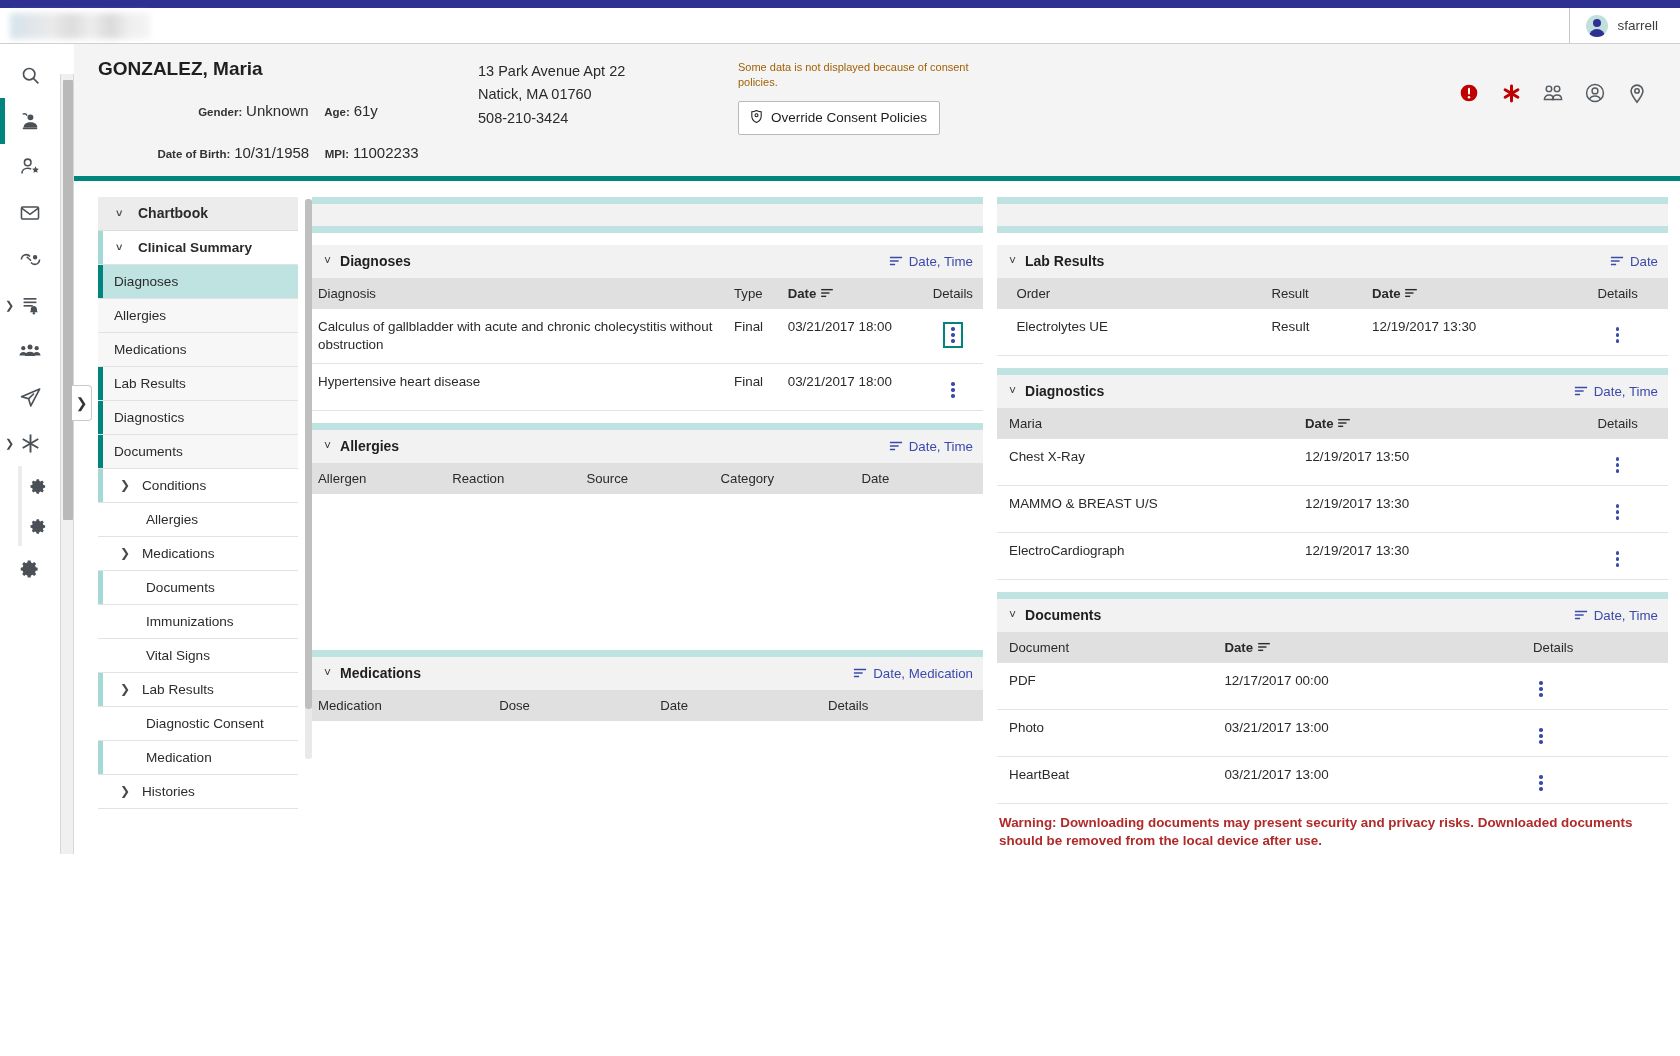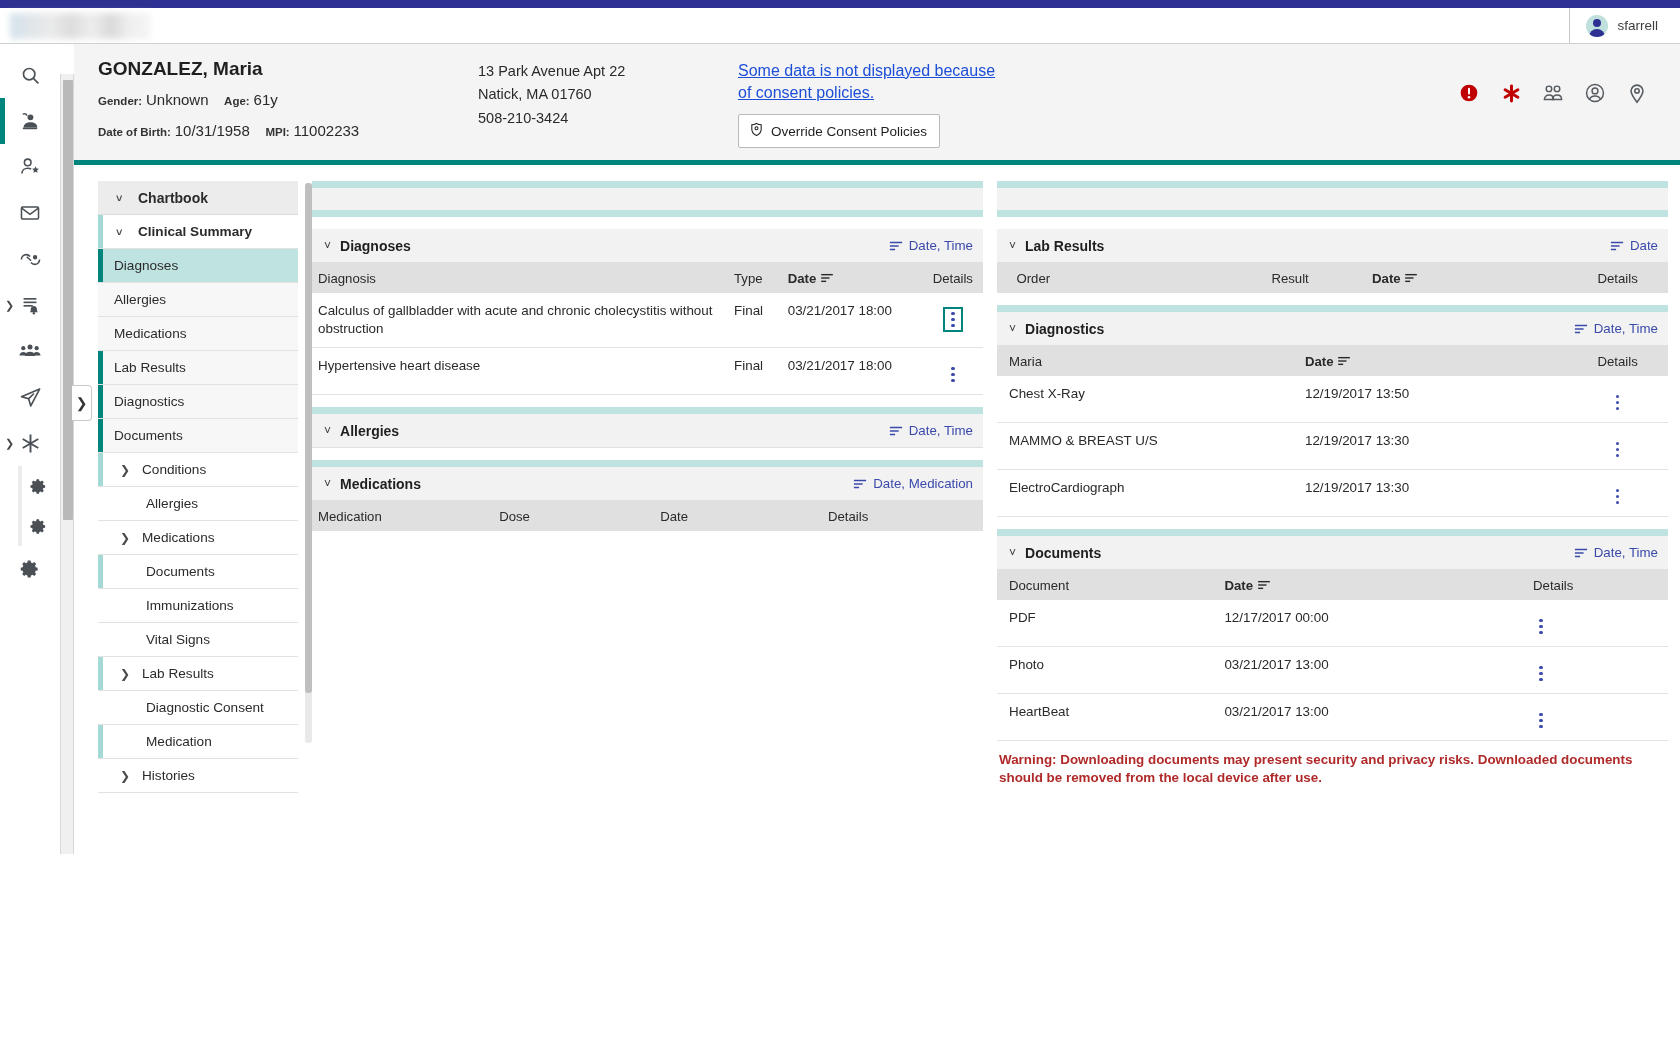--- a/index.html
+++ b/index.html
@@ -146,28 +146,28 @@
     padding: 14px 20px 12px 24px;
     display: flex;
     align-items: flex-start;
     position: relative;
     min-height: 94px;
   }
   #pt-name {
     font-size: 19px; font-weight: bold; color: #1f1f1f;
     margin: 0 0 9px 0;
   }
-  .pt-line { font-size: 14px; color: #2a2a2a; margin-top: 9px; line-height: 1.45; }
+  .pt-line { font-size: 14px; color: #2a2a2a; margin-top: 20px; line-height: 1.45; text-align: center; }
   .pt-label { font-size: 11.5px; font-weight: bold; color: #333; }
   .pt-val { font-size: 15px; color: #2a2a2a; }
   #pt-block-1 { width: 380px; flex: none; }
   #pt-block-2 { width: 260px; flex: none; padding-top: 2px; }
   #pt-block-2 div { font-size: 14.5px; color: #2a2a2a; line-height: 1.62; }
   #pt-block-3 { flex: none; width: 260px; padding-top: 2px; }
-  #consent-note { font-size: 16px; color: #1d4ed8; line-height: 1.35; text-decoration: underline; }
+  #consent-note { font-size: 11px; color: #a16207; line-height: 1.35; }
   #override-btn {
     margin-top: 11px;
     background: #ffffff;
     border: 1px solid #b9b9b9;
     border-radius: 2px;
     padding: 7px 12px 7px 10px;
     font-size: 13.5px;
     color: #1f1f1f;
     display: inline-flex;
     align-items: center;
@@ -656,20 +656,43 @@
               <span class="card-title">Allergies</span>
               <span class="card-sort">
                 <svg width="14" height="12" viewBox="0 0 16 12" fill="none" stroke="#3b49ab" stroke-width="1.7">
                     <line x1="1" y1="2" x2="15" y2="2"></line>
                     <line x1="1" y1="6" x2="11" y2="6"></line>
                     <line x1="1" y1="10" x2="7" y2="10"></line>
                   </svg>
                 <span>Date, Time</span>
               </span>
             </div>
+            <table class="grid">
+              <colgroup>
+                  <col style="width:20%">
+                  <col style="width:20%">
+                  <col style="width:20%">
+                  <col style="width:21%">
+                  <col style="width:19%">
+                </colgroup>
+              <thead>
+                  <tr>
+                <th>Allergen</th>
+                <th>Reaction</th>
+                <th>Source</th>
+                <th>Category</th>
+                <th>Date</th>
+              </tr>
+                </thead>
+              <tbody>
+                  <tr>
+                    <td class="emptybody" colspan="5" style="border-bottom:none"></td>
+                  </tr>
+                </tbody>
+            </table>
           </div>
 
           <div class="card">
             <div class="card-top"></div>
             <div class="card-head">
               <span class="chev">˅</span>
               <span class="card-title">Medications</span>
               <span class="card-sort">
                 <svg width="14" height="12" viewBox="0 0 16 12" fill="none" stroke="#3b49ab" stroke-width="1.7">
                     <line x1="1" y1="2" x2="15" y2="2"></line>
@@ -743,20 +766,31 @@
                   <svg class="sort-glyph" width="13" height="10" viewBox="0 0 16 12" fill="none" stroke="#2a2a2a" stroke-width="1.7">
                         <line x1="1" y1="2" x2="15" y2="2"></line>
                         <line x1="1" y1="6" x2="11" y2="6"></line>
                         <line x1="1" y1="10" x2="7" y2="10"></line>
                       </svg>
                 </th>
                 <th style="text-align:center">Details</th>
               </tr>
                 </thead>
               <tbody>
+                <tr>
+                  <td class="flagcell"></td>
+                  <td>Electrolytes UE</td>
+                  <td class="linktext">Result</td>
+                  <td>12/19/2017 13:30</td>
+                  <td class="ctr"><span class="kebab">
+                        <i></i>
+                        <i></i>
+                        <i></i>
+                      </span></td>
+                </tr>
               </tbody>
             </table>
           </div>
 
           <div class="card">
             <div class="card-top"></div>
             <div class="card-head">
               <span class="chev">˅</span>
               <span class="card-title">Diagnostics</span>
               <span class="card-sort">

